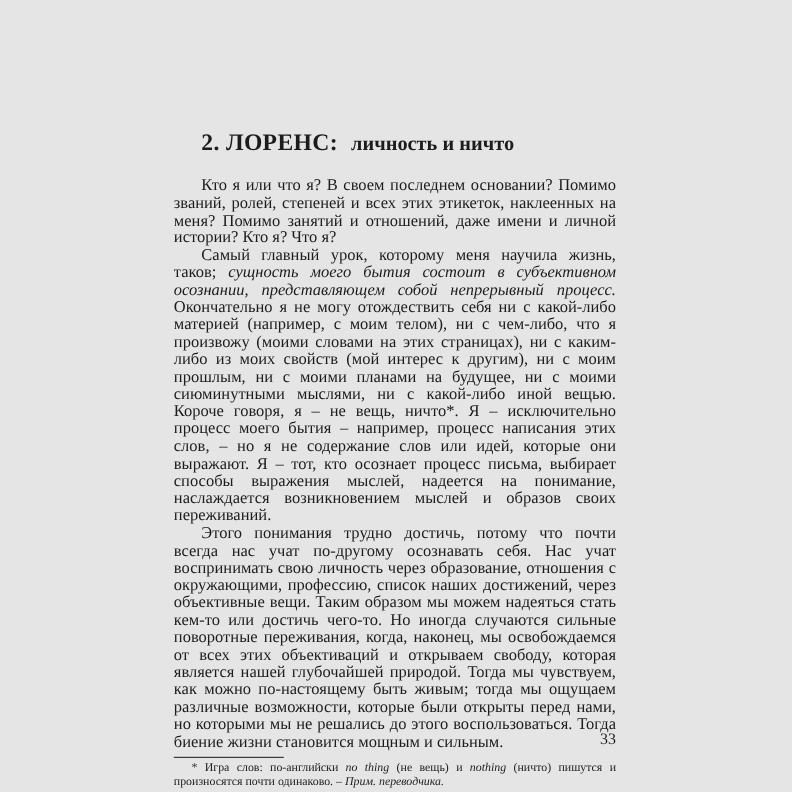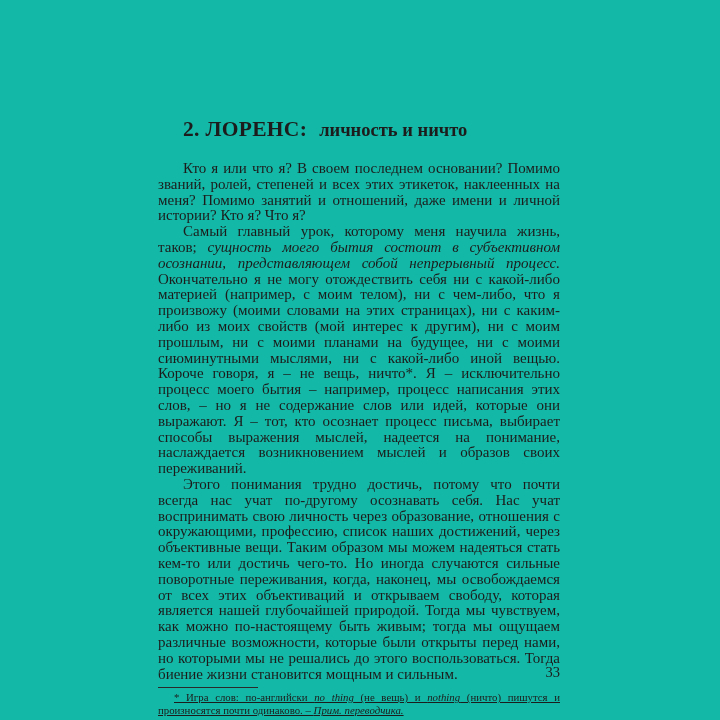--- a/index.html
+++ b/index.html
@@ -4,21 +4,21 @@
 <style>
   html, body {
     margin: 0;
     padding: 0;
     background: #ffffff;
   }
   .page {
     position: relative;
     width: 720px;
     height: 720px;
-    background: #14b8a6;
+    background: #e5e5e5;
     color: #1c1c1c;
     font-family: "Liberation Serif", serif;
     overflow: hidden;
   }
   .column {
     position: absolute;
     left: 158px;
     top: 112px;
     width: 402px;
   }
@@ -48,21 +48,20 @@
     height: 0;
     border-top: 1.5px solid #2a2a2a;
     margin: 5px 0 3px 0;
   }
   .footnote {
     margin: 0;
     font-size: 10.8px;
     line-height: 12.8px;
     text-align: justify;
     text-indent: 16px;
-    text-decoration: underline;
   }
   .page-number {
     position: absolute;
     left: 158px;
     top: 664px;
     width: 402px;
     text-align: right;
     font-size: 14.5px;
   }
   em { font-style: italic; }

